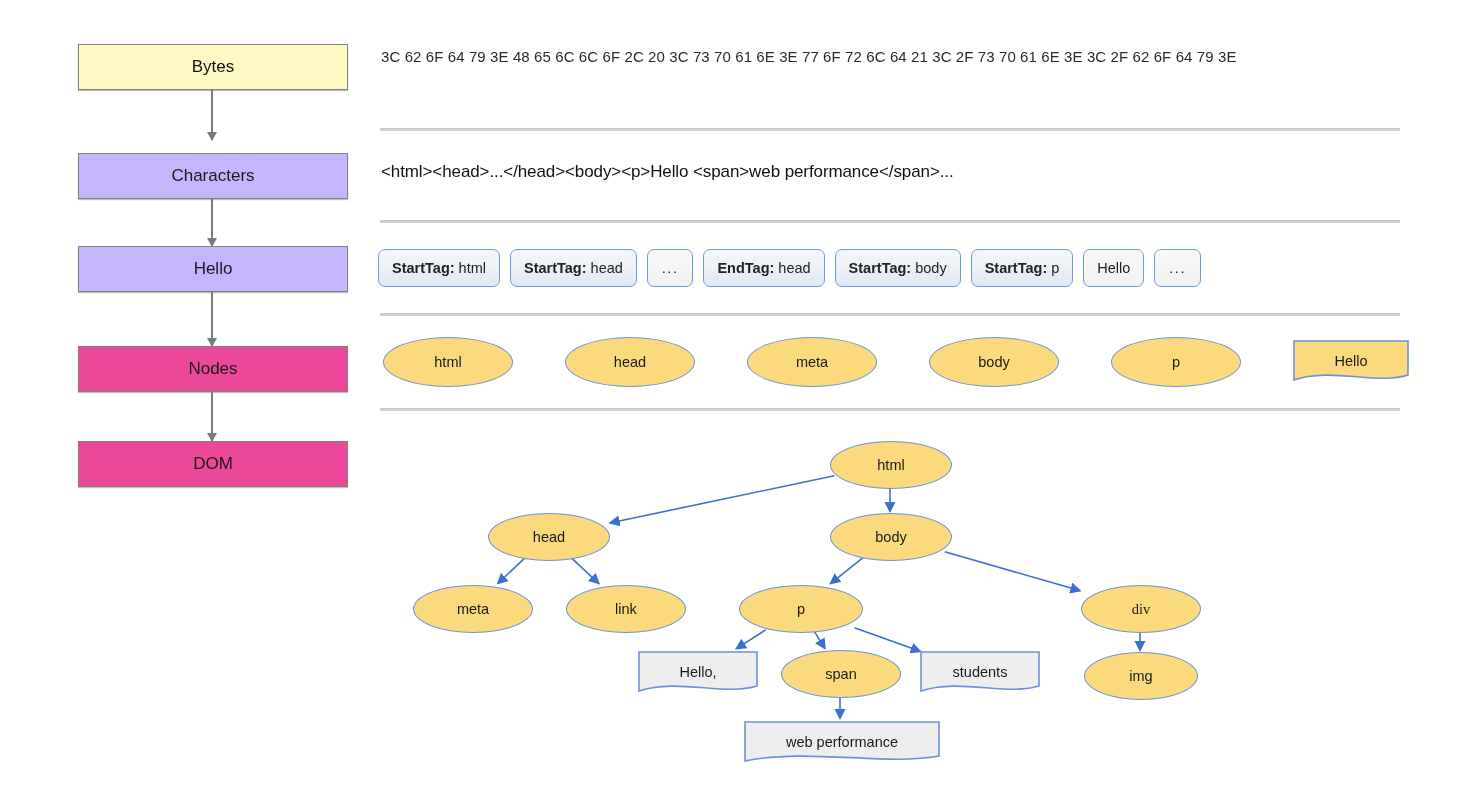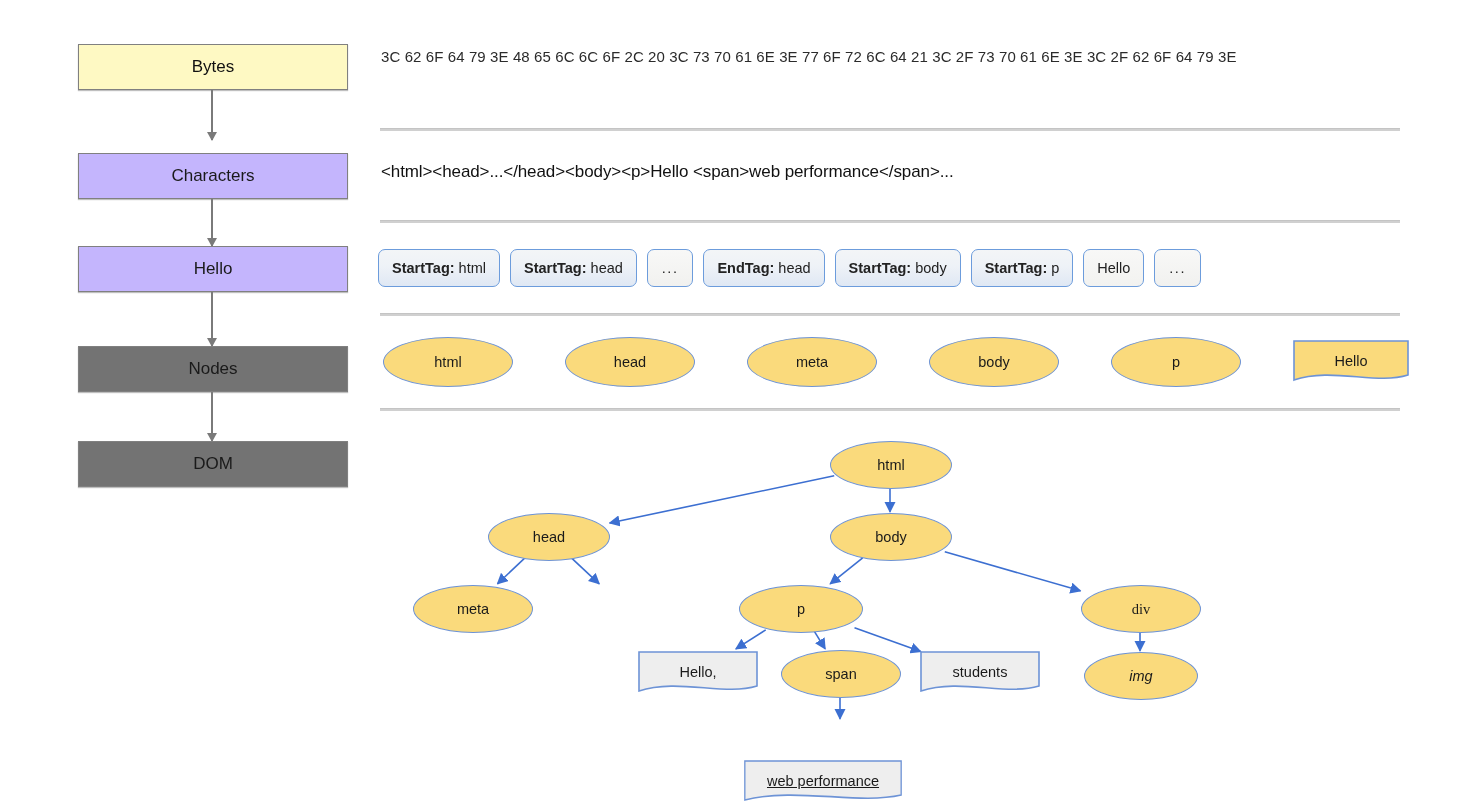--- a/index.html
+++ b/index.html
@@ -30,21 +30,21 @@
     border: 1px solid #808080;
     display: flex;
     align-items: center;
     justify-content: center;
     font-size: 17px;
     color: #1a1a1a;
     box-shadow: 0 1px 1px rgba(0,0,0,0.25);
   }
   .stage-box.green  { background: #fef9c3; color: #111; }
   .stage-box.blue   { background: #c4b5fd; align-items: center; }
-  .stage-box.yellow { background: #737373; }
+  .stage-box.yellow { background: #ec4899; }
 
   .arrow-v {
     position: absolute;
     left: 211px;
     width: 2px;
     background: #7a7a7a;
   }
   .arrow-v::after {
     content: "";
     position: absolute;
@@ -298,35 +298,36 @@
       <line x1="765.7123076923077" y1="629.85" x2="735.896923076923" y2="648.85" stroke="#3c6fd1" stroke-width="1.6" marker-end="url(#ah)"></line>
       <line x1="813.4461538461538" y1="629.85" x2="825.1384615384616" y2="648.85" stroke="#3c6fd1" stroke-width="1.6" marker-end="url(#ah)"></line>
       <line x1="854.5050984871338" y1="627.6823966759094" x2="920.7451043194231" y2="651.6023987820139" stroke="#3c6fd1" stroke-width="1.6" marker-end="url(#ah)"></line>
       <line x1="1140" y1="629.85" x2="1140" y2="650.85" stroke="#3c6fd1" stroke-width="1.6" marker-end="url(#ah)"></line>
       <line x1="840" y1="694.85" x2="840" y2="718.85" stroke="#3c6fd1" stroke-width="1.6" marker-end="url(#ah)"></line>
     </svg>
 <div class="tnode ellipse" style="left: 890px; top: 464px; width: 120px; margin-left: -60px;">html</div>
     <div class="tnode ellipse" style="left: 548px; top: 536px; width: 120px; margin-left: -60px;">head</div>
     <div class="tnode ellipse" style="left: 890px; top: 536px; width: 120px; margin-left: -60px;">body</div>
     <div class="tnode ellipse" style="left: 472px; top: 608px; width: 118px; margin-left: -59px;">meta</div>
+    <div class="tnode ellipse" style="left: 625px; top: 608px; width: 118px; margin-left: -59px;">link</div>
     <div class="tnode ellipse" style="left: 800px; top: 608px; width: 122px; margin-left: -61px;">p</div>
     <div class="tnode ellipse" style="left: 1140px; top: 608px; width: 118px; margin-left: -59px; font-family: Liberation Serif, serif;">div</div>
     <div class="tnode doc" style="left: 698px; top: 673px; width: 120px; margin-left: -60px;">
       <svg viewBox="0 0 120 44" preserveAspectRatio="none">
         <path d="M1,1 L119,1 L119,35 C86.39999999999999,45 39.6,27 1,40 Z" fill="#eeeeee" stroke="#6d93d6" stroke-width="1.6"></path>
       </svg>
       <span>Hello,</span>
     </div>
     <div class="tnode ellipse" style="left: 840px; top: 673px; width: 118px; margin-left: -59px;">span</div>
     <div class="tnode doc" style="left: 980px; top: 673px; width: 120px; margin-left: -60px;">
       <svg viewBox="0 0 120 44" preserveAspectRatio="none">
         <path d="M1,1 L119,1 L119,35 C86.39999999999999,45 39.6,27 1,40 Z" fill="#eeeeee" stroke="#6d93d6" stroke-width="1.6"></path>
       </svg>
       <span>students</span>
     </div>
-    <div class="tnode ellipse" style="left: 1140px; top: 675px; width: 112px; margin-left: -56px; font-style: italic;">img</div>
-    <div class="tnode doc" style="left: 840px; top: 782px; width: 158px; margin-left: -96px; text-decoration: underline;">
+    <div class="tnode ellipse" style="left: 1140px; top: 675px; width: 112px; margin-left: -56px;">img</div>
+    <div class="tnode doc" style="left: 840px; top: 743px; width: 196px; margin-left: -96px;">
       <svg viewBox="0 0 192 44" preserveAspectRatio="none">
         <path d="M1,1 L191,1 L191,35 C138.24,45 63.36,27 1,40 Z" fill="#eeeeee" stroke="#6d93d6" stroke-width="1.6"></path>
       </svg>
       <span>web performance</span>
     </div>
   </div>
 
 </body></html>

